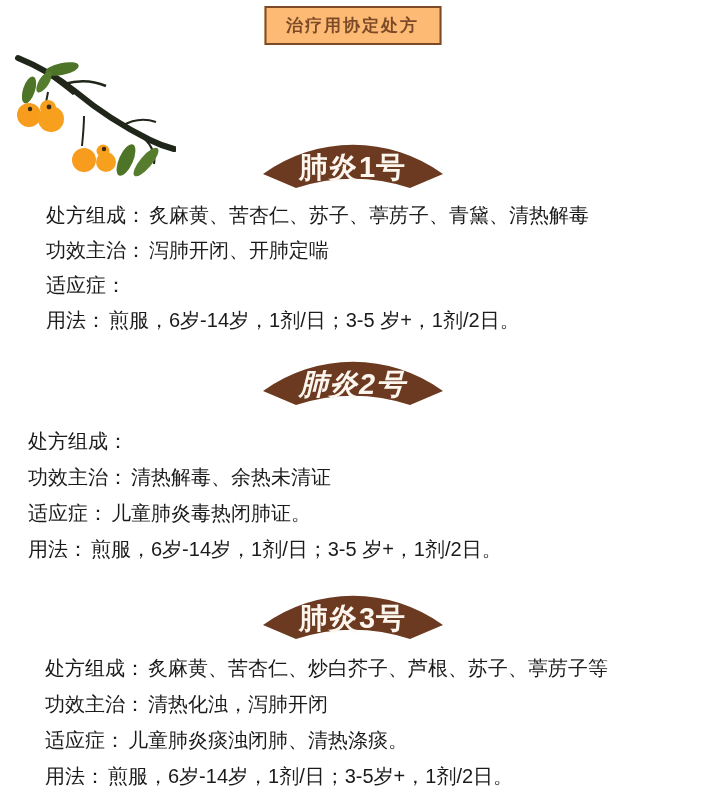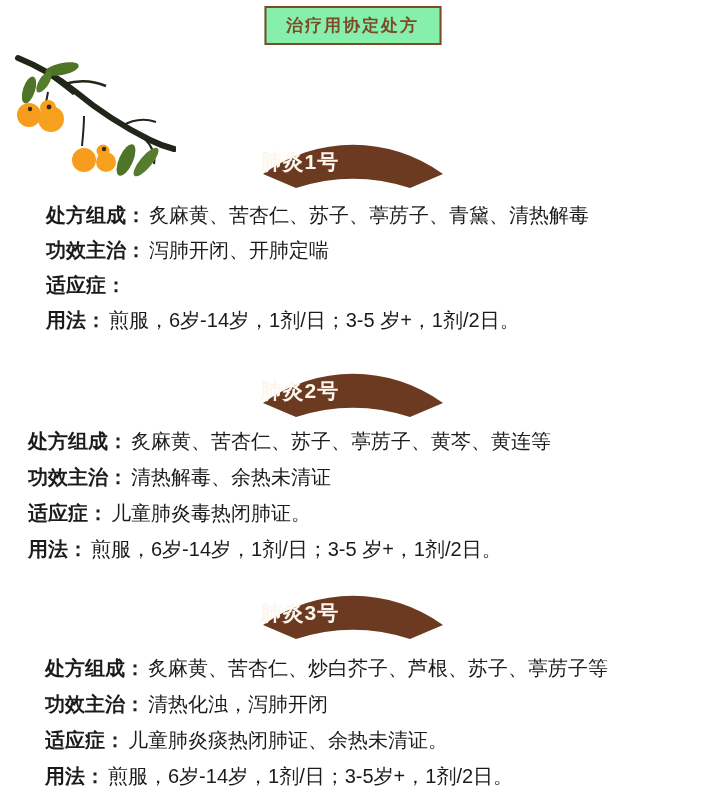--- a/index.html
+++ b/index.html
@@ -11,38 +11,39 @@
     position:relative;
     overflow:hidden;
   }
   .title-box {
     position:absolute; top:6px; left:50%; transform:translateX(-50%);
     border:2px solid #7D4A28;
     color:#7D4A28;
     font-weight:bold; font-size:17px; letter-spacing:2px;
     padding:6px 20px;
     white-space:nowrap;
-    background:#86efac;
+    background:#fdba74;
   }
   .branch { position:absolute; top:52px; left:4px; width:172px; height:140px; }
   .badge {
     position:absolute; left:50%; transform:translateX(-50%);
     width:184px; height:46px;
   }
   .badge svg { position:absolute; left:0; top:0; width:184px; height:46px; }
   .badge-label {
     position:absolute; left:0; top:5px; width:100%;
-    color:#FCF6EE; font-size:21px; font-weight:bold; letter-spacing:1px;
+    text-align:center;
+    color:#FCF6EE; font-size:29px; font-weight:bold; letter-spacing:1px;
   }
   .sec { position:absolute; left:0; width:705px; font-size:20px; }
   .row { display:flex; align-items:center; white-space:nowrap; }
   .sec1 .row { height:35px; }
   .sec2 .row { height:36px; }
   .sec3 .row { height:36px; }
-  .lbl { font-weight:bold; }
+  .lbl { font-weight:normal; }
   .val { margin-left:3px; }
 </style>
 </head>
 <body>
 
 <div class="title-box">
   <span>治疗用协定处方</span>
 </div>
 
 <svg class="branch" viewBox="0 0 172 140">
@@ -87,31 +88,30 @@
   </div>
   <div class="row">
     <span class="lbl">适应症：</span>
   </div>
   <div class="row">
     <span class="lbl">用法：</span>
     <span class="val">煎服，6岁-14岁，1剂/日；3-5 岁+，1剂/2日。</span>
   </div>
 </div>
 
-<div class="badge" style="top:372px;">
+<div class="badge" style="top:360px;font-style:italic;">
   <svg viewBox="0 0 184 46">
     <path d="M 2 31 A 153 153 0 0 1 182 31 L 149 45 A 185 185 0 0 0 35 45 Z" fill="#6B3A20"></path>
   </svg>
   <div class="badge-label">肺炎2号</div>
 </div>
 
 <div class="sec sec2" style="top:423px; padding-left:28px;">
   <div class="row">
     <span class="lbl">处方组成：</span>
-    <span class="val">炙麻黄、苦杏仁、苏子、葶苈子、黄芩、黄连等</span>
   </div>
   <div class="row">
     <span class="lbl">功效主治：</span>
     <span class="val">清热解毒、余热未清证</span>
   </div>
   <div class="row">
     <span class="lbl">适应症：</span>
     <span class="val">儿童肺炎毒热闭肺证。</span>
   </div>
   <div class="row">
@@ -131,19 +131,19 @@
   <div class="row">
     <span class="lbl">处方组成：</span>
     <span class="val">炙麻黄、苦杏仁、炒白芥子、芦根、苏子、葶苈子等</span>
   </div>
   <div class="row">
     <span class="lbl">功效主治：</span>
     <span class="val">清热化浊，泻肺开闭</span>
   </div>
   <div class="row">
     <span class="lbl">适应症：</span>
-    <span class="val">儿童肺炎痰热闭肺证、余热未清证。</span>
+    <span class="val">儿童肺炎痰浊闭肺、清热涤痰。</span>
   </div>
   <div class="row">
     <span class="lbl">用法：</span>
     <span class="val">煎服，6岁-14岁，1剂/日；3-5岁+，1剂/2日。</span>
   </div>
 </div>
 
 </body></html>

